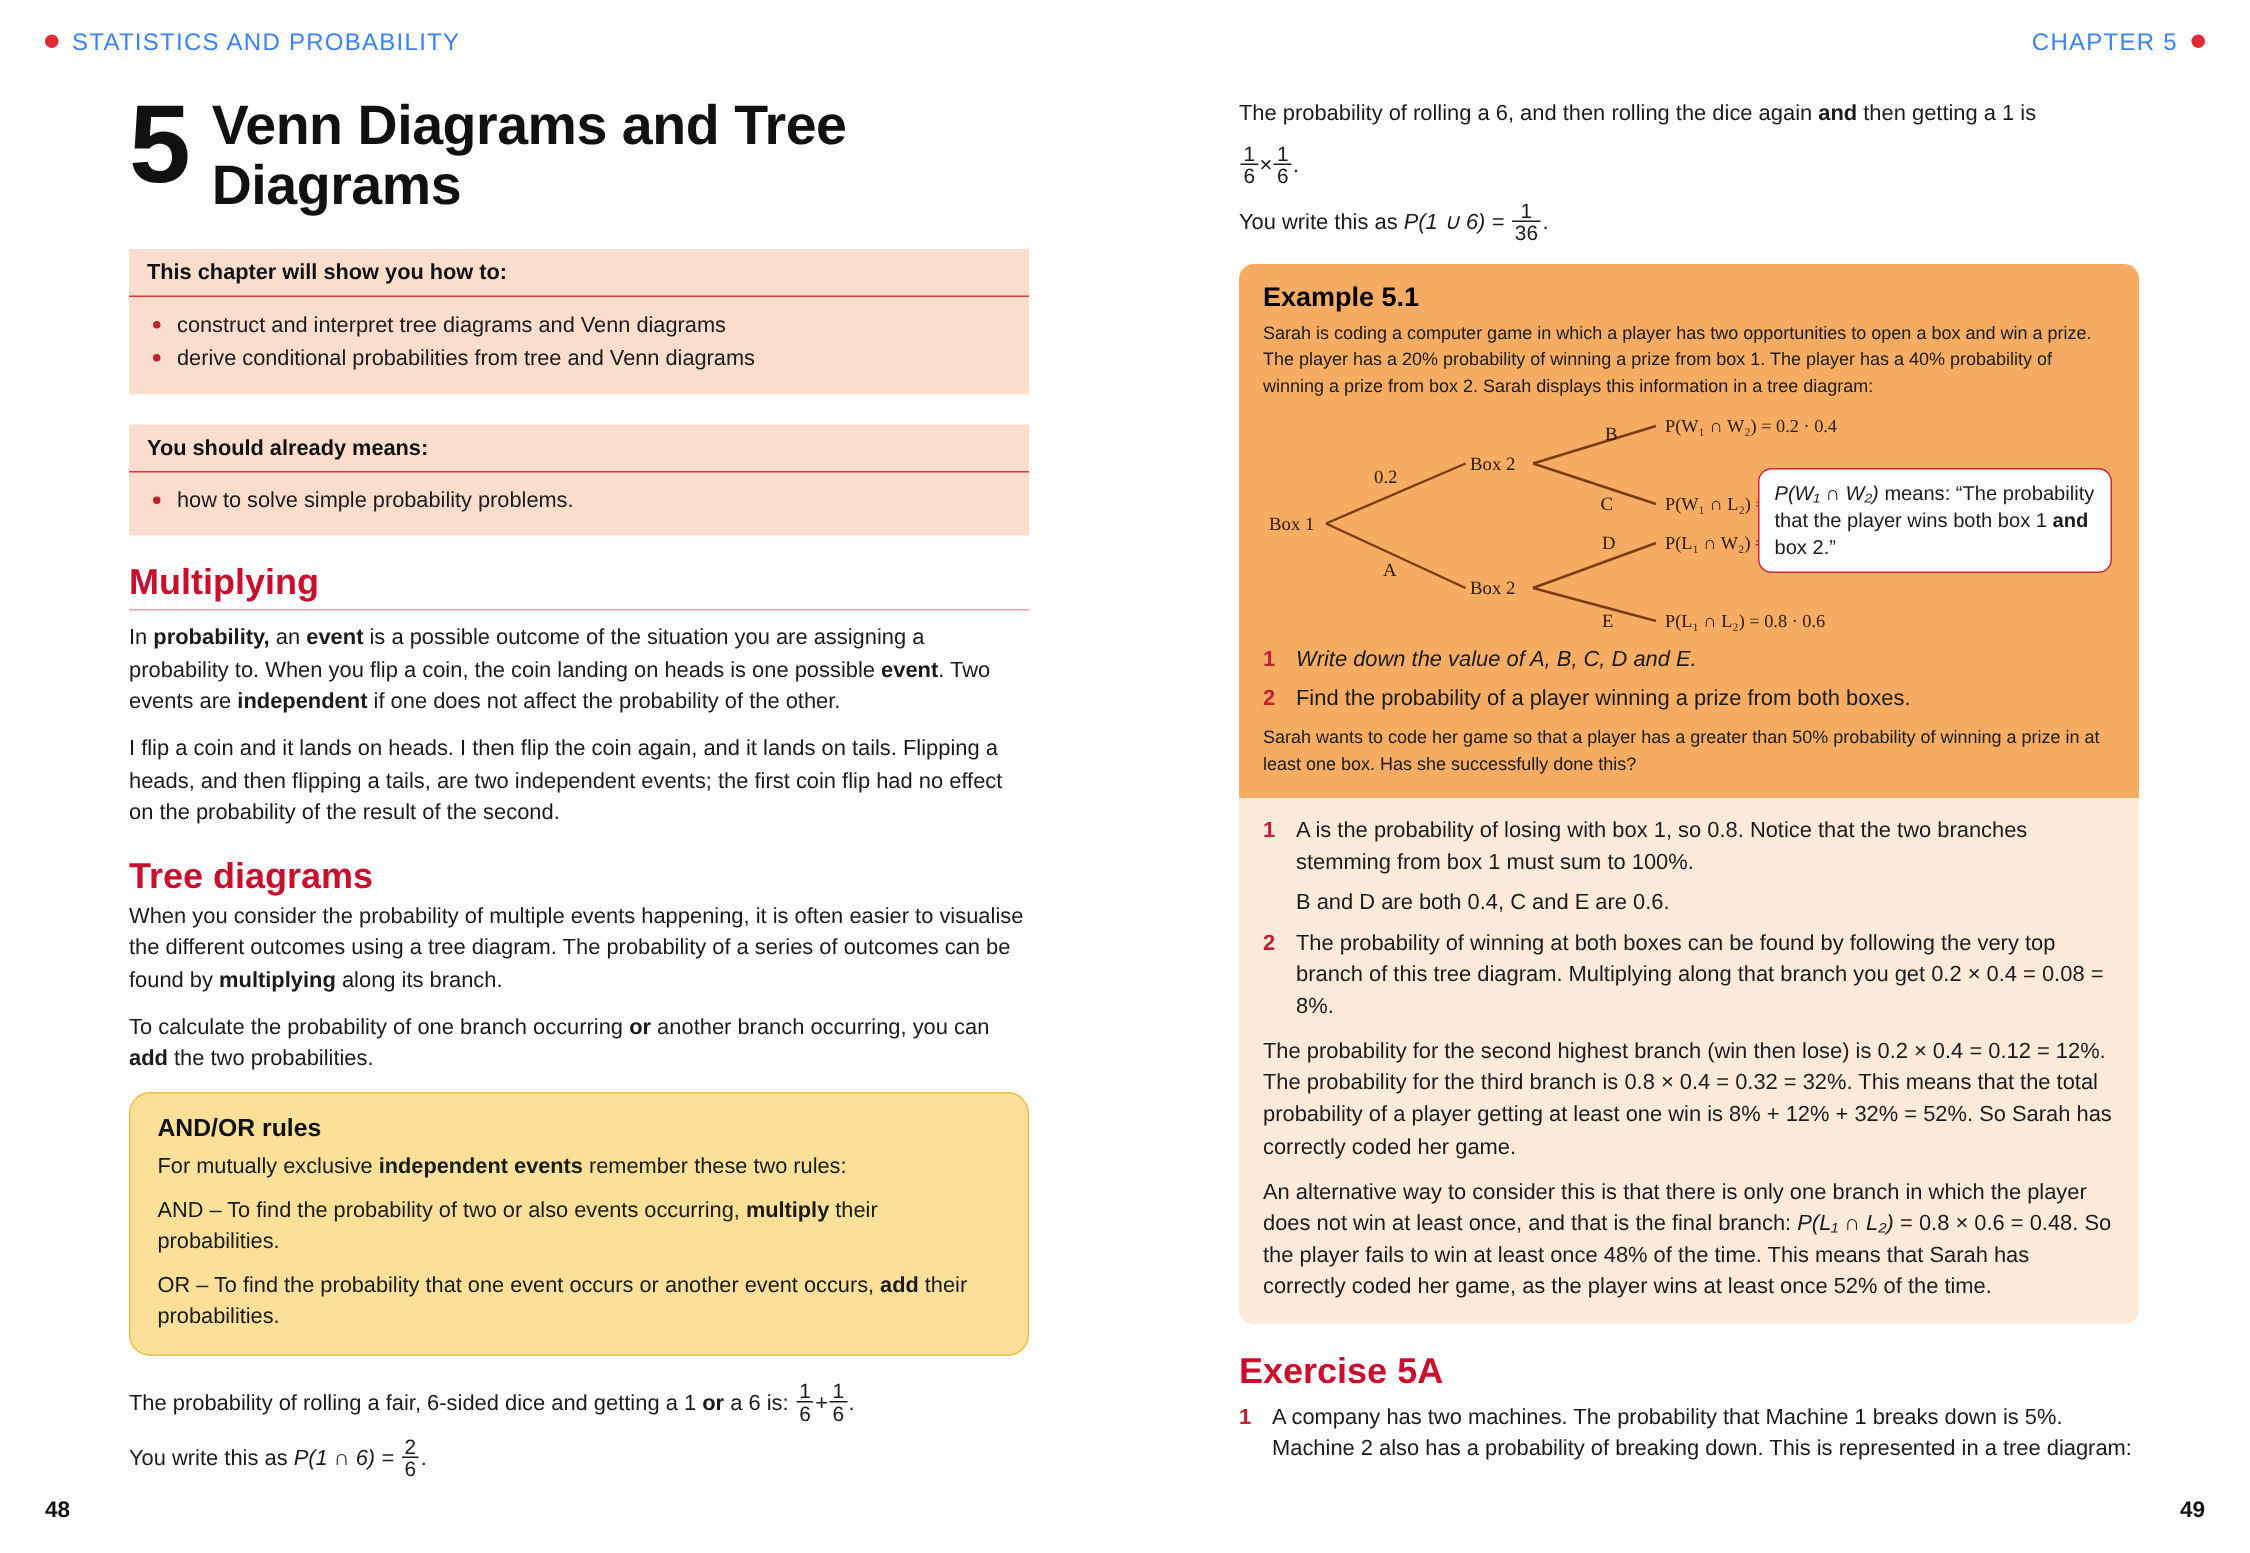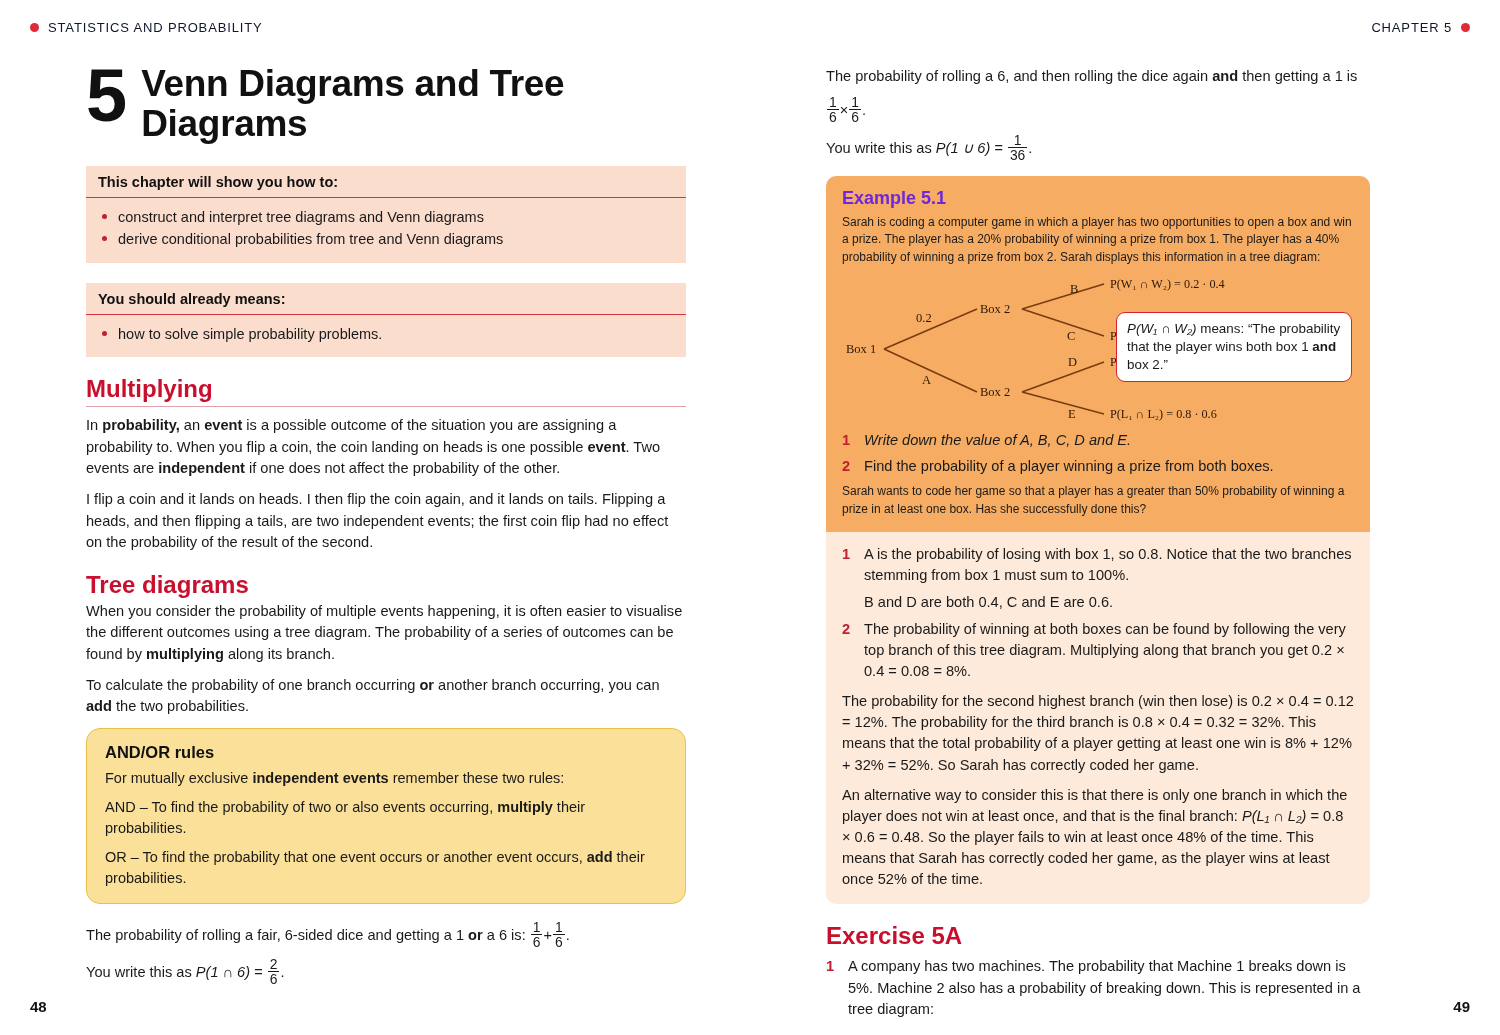--- a/index.html
+++ b/index.html
@@ -8,41 +8,41 @@
     background:#ffffff;
     font-family:"Liberation Sans", sans-serif;
     color:#1a1a1a;
     position:relative;
     overflow:hidden;
   }
   .page{position:absolute;inset:0;}
 
   
   .runhead{
-    position:absolute;top:20px;font-size:13px;letter-spacing:.85px;
-    color:#0f172a;font-family:"Liberation Sans",sans-serif;
+    position:absolute;top:20px;font-size:16px;letter-spacing:.85px;
+    color:#3b82f6;font-family:"Liberation Sans",sans-serif;
   }
   .runhead-left{left:30px;}
   .runhead-right{right:30px;}
   .runhead .dot{
     display:inline-block;width:9px;height:9px;border-radius:50%;
     background:#e02a36;vertical-align:middle;position:relative;top:-1px;
   }
   .runhead-left .dot{margin-right:9px;}
   .runhead-right .dot{margin-left:9px;}
 
   .folio{
     position:absolute;bottom:20px;font-size:15px;font-weight:bold;color:#111;
   }
   .folio-left{left:30px;}
   .folio-right{right:30px;}
 
   
   .col-left{position:absolute;left:86px;top:60px;width:600px;}
-  .col-right{position:absolute;left:826px;top:66px;width:544px;}
+  .col-right{position:absolute;left:826px;top:66px;width:600px;}
 
   
   .chapter-head{display:flex;align-items:flex-start;gap:14px;margin-bottom:22px;}
   .chapter-num{
     font-size:74px;line-height:.92;font-weight:bold;color:#111;
     font-family:"Liberation Sans",sans-serif;margin-top:2px;
   }
   .chapter-title{
     font-size:37px;line-height:1.08;font-weight:bold;color:#111;
     letter-spacing:-.3px;padding-top:4px;
@@ -90,21 +90,21 @@
   }
   .yellow-box h4{font-size:16.5px;font-weight:bold;margin:0 0 6px 0;color:#111;}
   .yellow-box p{font-size:14.5px;line-height:1.45;margin:0 0 8px 0;}
   .yellow-box p:last-child{margin-bottom:0;}
 
   
   .example-box{
     border-radius:10px;overflow:hidden;margin:14px 0 18px 0;
   }
   .ex-question{background:#f6ad63;padding:12px 16px 14px 16px;}
-  .ex-question h4{font-size:18px;font-weight:bold;margin:0 0 5px 0;color:#6d28d9;}
+  .ex-question h4{font-size:18px;font-weight:bold;margin:0 0 5px 0;color:#000000;}
   .ex-question p{font-size:12px;line-height:1.45;margin:0;}
   .ex-answer{background:#fdeadb;padding:12px 16px 14px 16px;}
 
   .numlist{margin:0;padding:0;list-style:none;}
   .numlist>li{
     display:flex;gap:11px;font-size:14.6px;line-height:1.45;margin-bottom:5px;
   }
   .numlist>li .n{color:#c0202f;font-weight:bold;min-width:11px;}
   .numlist>li .t{flex:1;}
   .ex-answer p{font-size:14.6px;line-height:1.45;margin:0 0 9px 0;}

